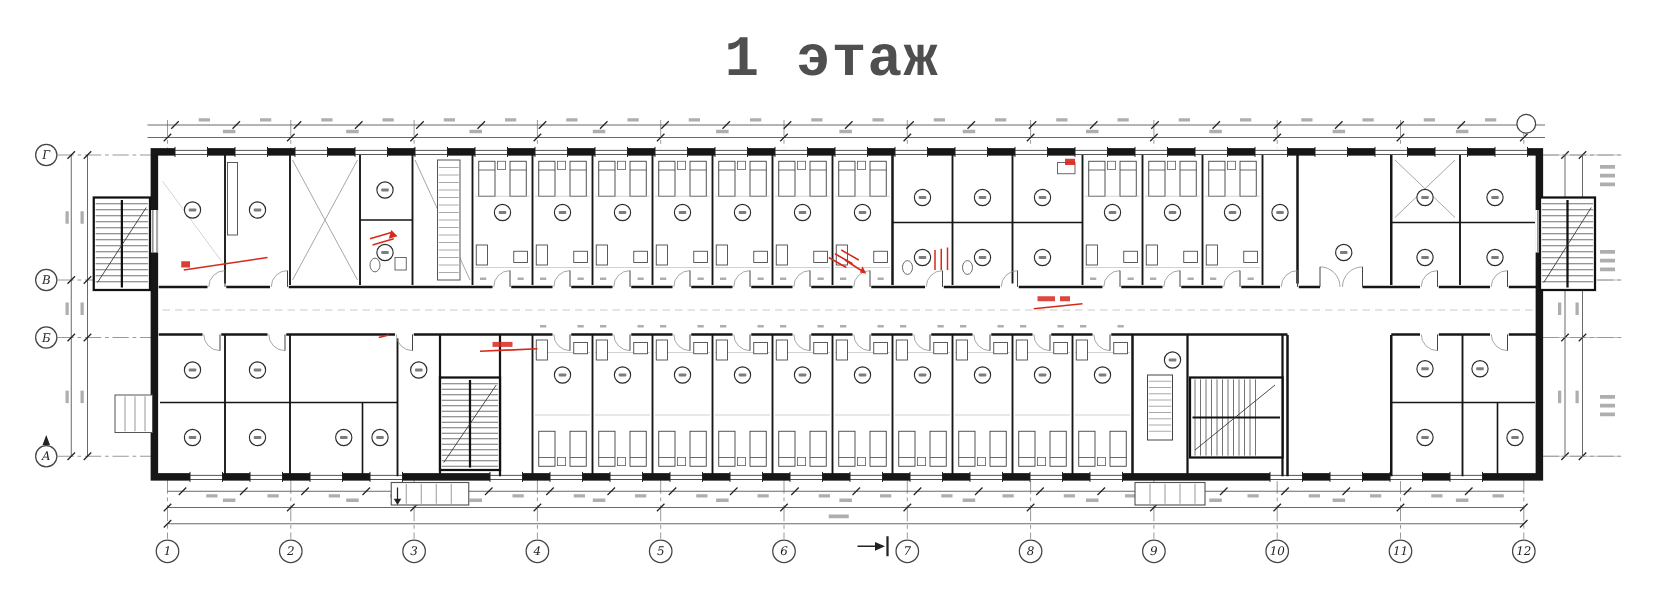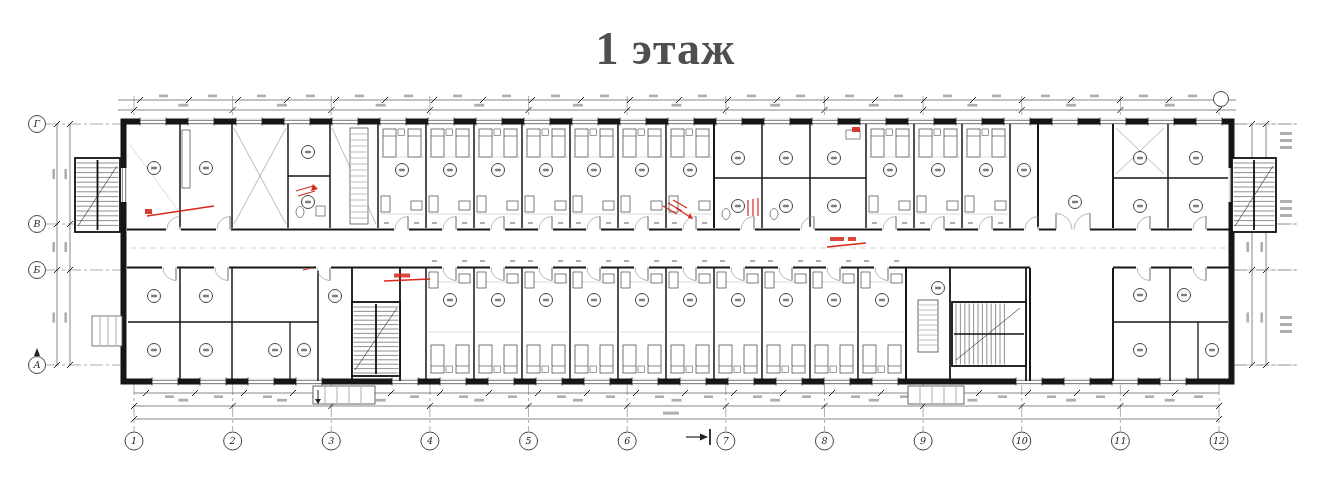--- a/index.html
+++ b/index.html
@@ -1,20 +1,20 @@
 <!DOCTYPE html>
 <html><head>
 <meta charset="utf-8">
 <style>
   html,body{margin:0;padding:0;background:#ffffff;}
   .canvas{position:relative;width:1331px;height:478px;background:#ffffff;overflow:hidden;
           font-family:"Liberation Sans",sans-serif;}
   h1.plan-title{position:absolute;left:0;right:0;top:22px;margin:0;text-align:center;
           font-size:46px;font-weight:bold;color:#4f4f4f;letter-spacing:1px;
-          font-family:Liberation Serif, serif;}
+          font-family:Liberation Mono, monospace;}
   svg.plan{position:absolute;left:0;top:0;}
   text{font-family:"DejaVu Serif",serif;font-style:italic;}
 </style>
 </head>
 <body>
 
 <div class="canvas">
   <h1 class="plan-title">1 этаж</h1>
   <svg id="plan" class="plan" width="1331" height="478" viewBox="0 0 1331 478">
       <g>

